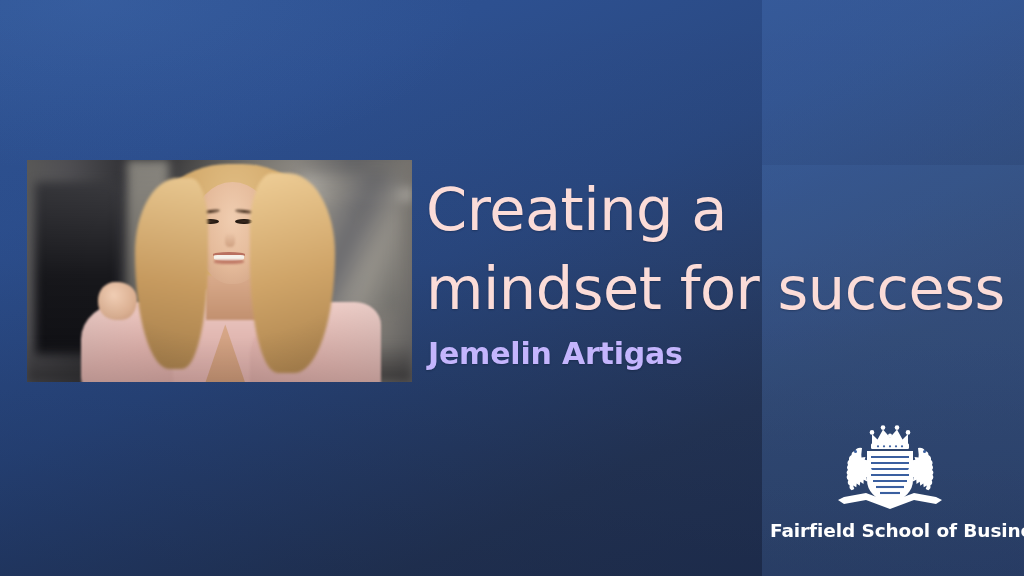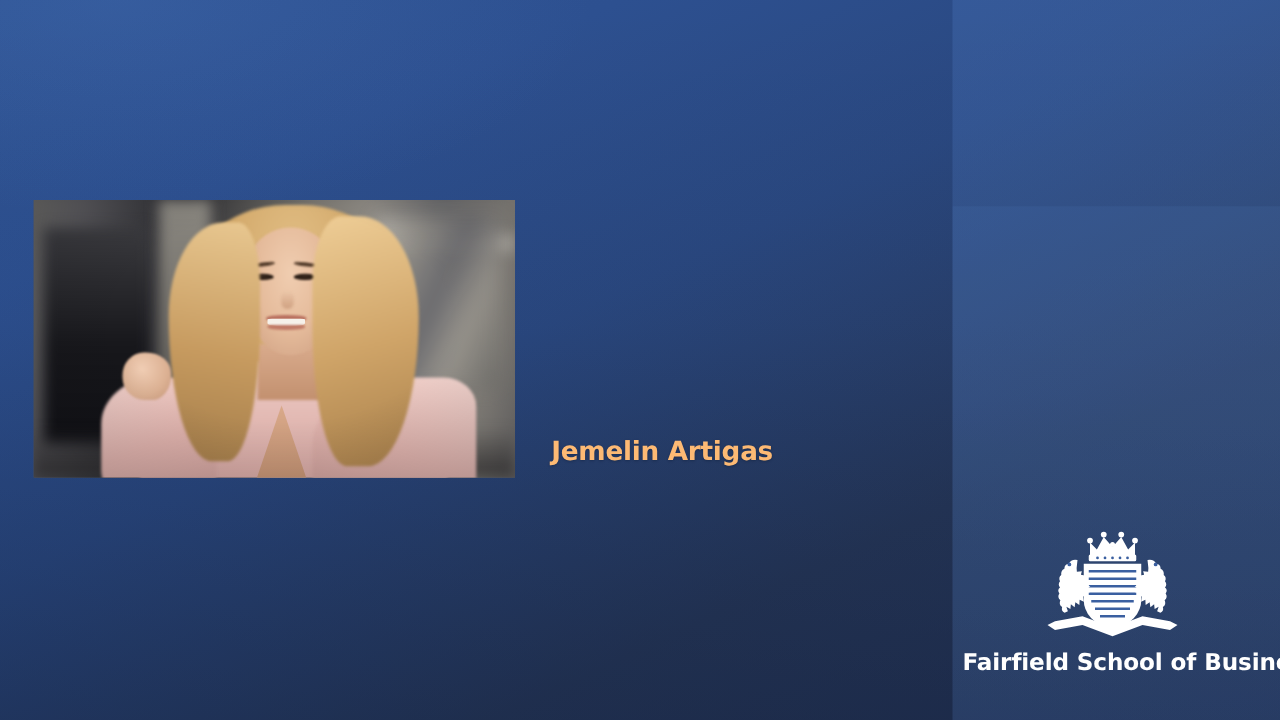--- a/index.html
+++ b/index.html
@@ -298,27 +298,27 @@
     line-height: 1.34;
     letter-spacing: -0.5px;
     color: #fbdcd8;
     text-shadow: 0 1px 2px rgba(8,16,36,0.30);
     white-space: pre-line;
   }
   .presenter {
     position: absolute;
     left: 428px;
     top: 337px;
-    margin: 13px;
+    margin: 0;
     font-family: "DejaVu Sans", sans-serif;
     font-weight: 700;
-    font-size: 21px;
+    font-size: 30px;
     line-height: 1.1;
     letter-spacing: -0.2px;
-    color: #fdba74;
+    color: #c4b5fd;
     text-shadow: 0 1px 2px rgba(8,16,36,0.30);
   }
 
   
   .logo {
     position: absolute;
     left: 770px;
     top: 418px;
     width: 240px;
     text-align: center;
@@ -378,20 +378,22 @@
         <div class="sj-lip-bot"></div>
         <div class="sj-hair-left"></div>
         <div class="sj-hair-right"></div>
         <div class="sj-hand"></div>
       </div>
 
       <div class="photo-soft"></div>
     </div>
   </div>
 
+  <h1 class="title">Creating a
+mindset for success</h1>
 
   <p class="presenter">Jemelin Artigas</p>
 
   <div class="logo">
     <svg class="logo-crest" viewBox="0 0 136 96" aria-hidden="true">
 
       <g fill="#ffffff">
         <path d="M50 26 L50 16 L55.5 21.5 L61 11.5 L68 19.5 L75 11.5 L80.5 21.5 L86 16 L86 26 Z"></path>
         <rect x="49" y="25.5" width="38" height="5.5" rx="1.2"></rect>
         <circle cx="50" cy="14.4" r="2.3"></circle>

